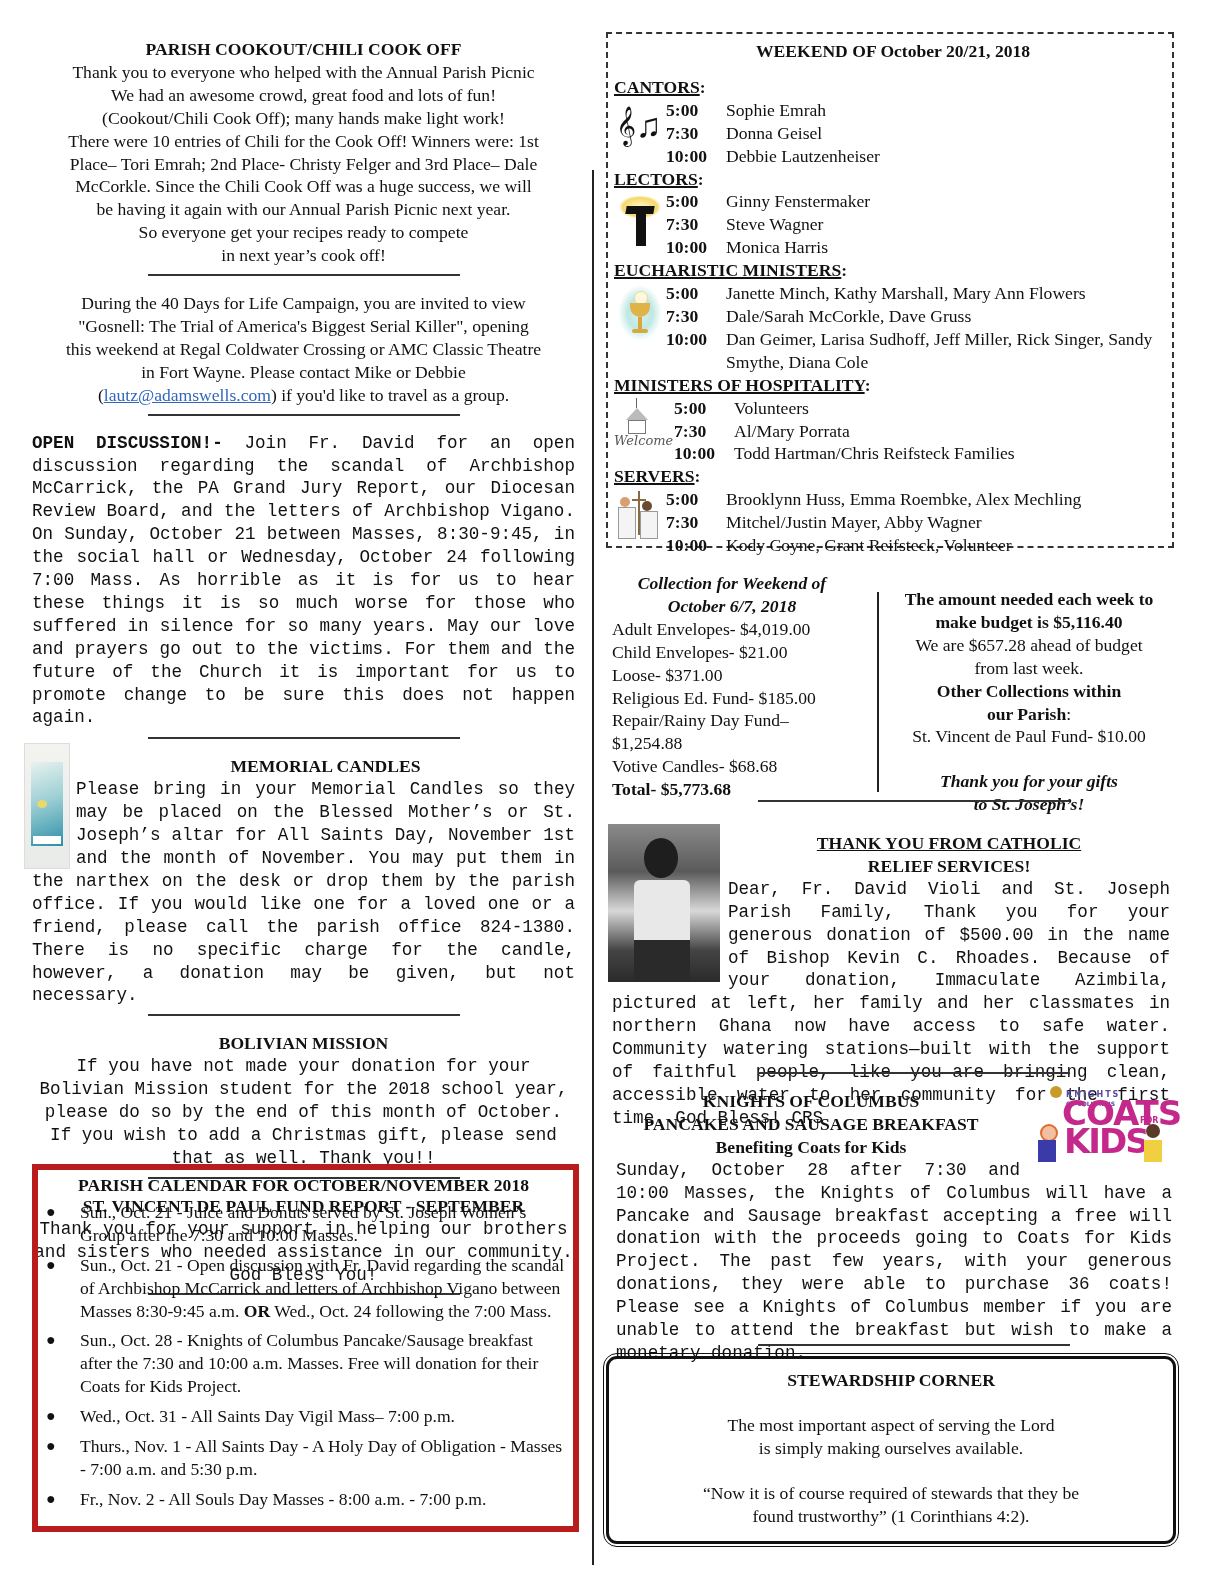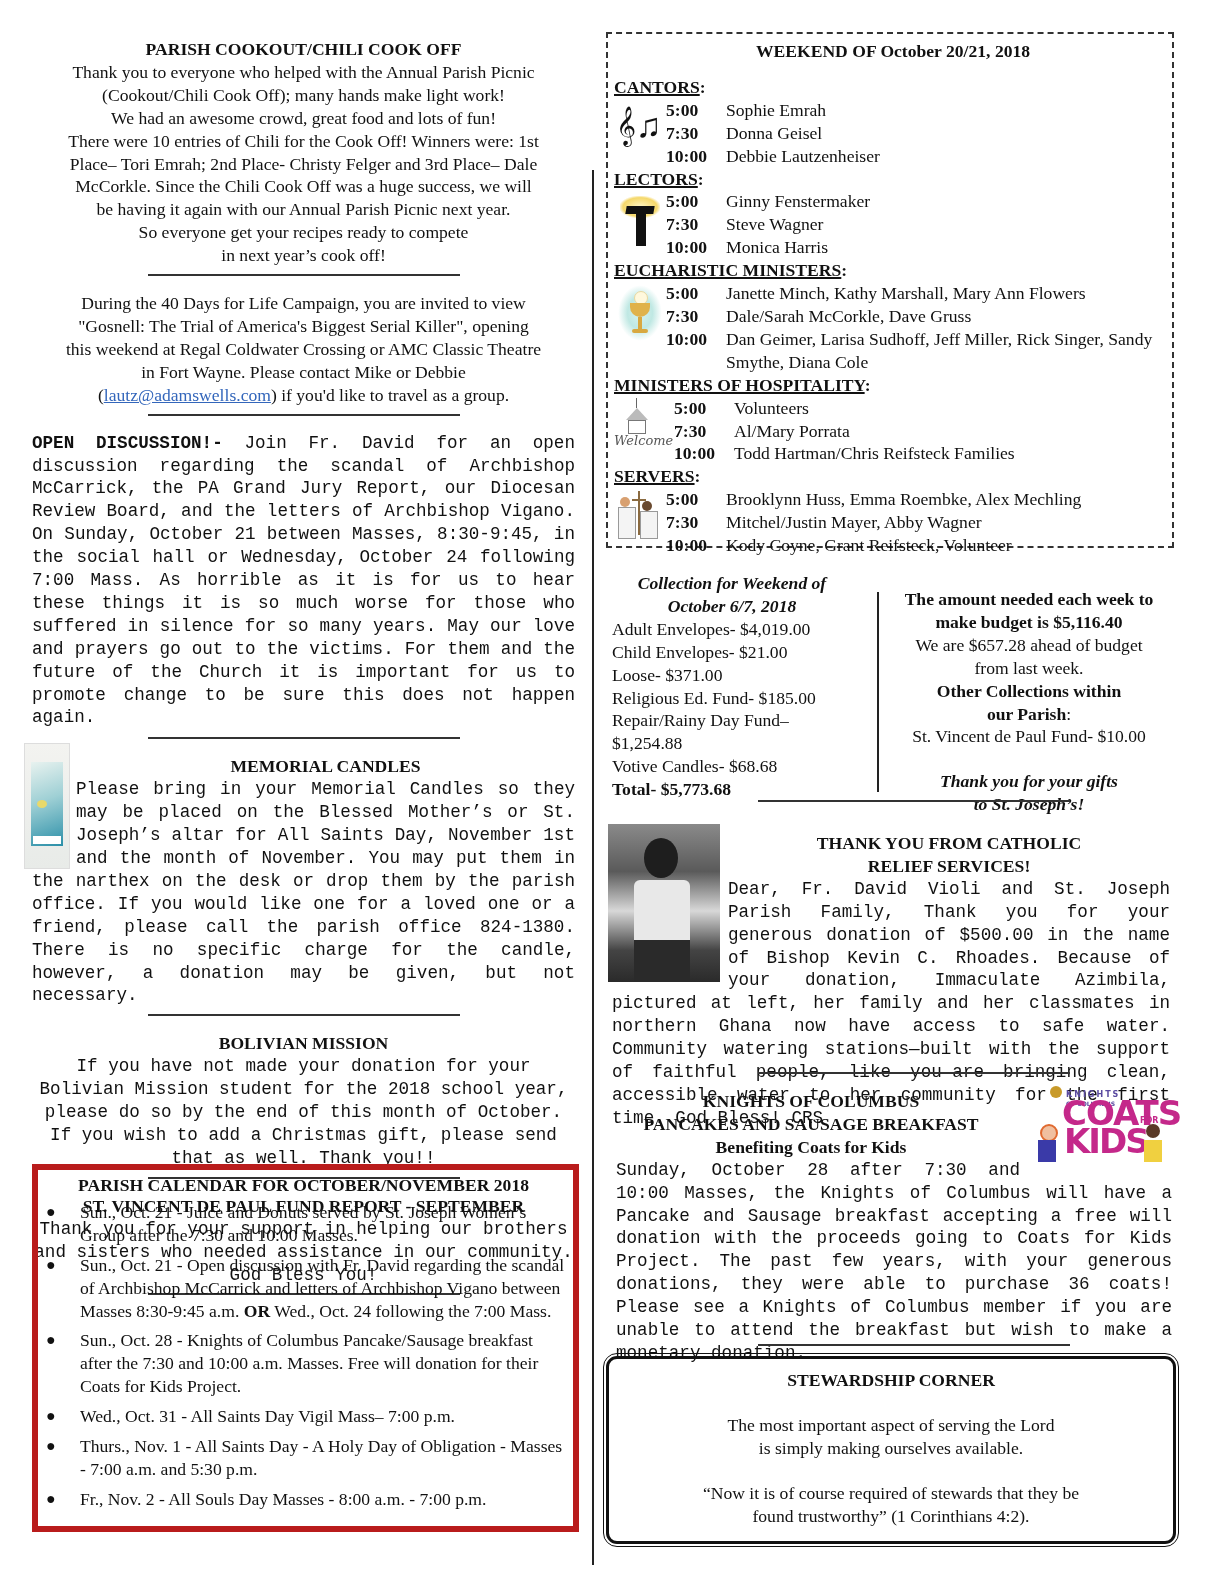--- a/index.html
+++ b/index.html
@@ -44,22 +44,22 @@
 </head>
 <body>
 
 <div class="vline"></div>
 
 <div class="col left">
 
   <section class="center">
     <div class="h">PARISH COOKOUT/CHILI COOK OFF</div>
     <div>Thank you to everyone who helped with the Annual Parish Picnic</div>
+    <div>We had an awesome crowd, great food and lots of fun!</div>
     <div>(Cookout/Chili Cook Off); many hands make light work!</div>
-    <div>We had an awesome crowd, great food and lots of fun!</div>
     <div>There were 10 entries of Chili for the Cook Off! Winners were: 1st</div>
     <div>Place– Tori Emrah; 2nd Place- Christy Felger and 3rd Place– Dale</div>
     <div>McCorkle.  Since the Chili Cook Off was a huge success, we will</div>
     <div>be having it again with our Annual Parish Picnic next year.</div>
     <div>So everyone get your recipes ready to compete</div>
     <div>in next year’s cook off!</div>
   </section>
   <div class="rule"></div>
 
   <section class="center">
@@ -259,21 +259,21 @@
   <div class="bi">to St. Joseph’s!</div>
 </div>
 <div class="rule" style="position:absolute;left:758px;top:800px;margin:0;"></div>
 
 <section style="position:absolute;left:612px;top:824px;width:558px;">
   <div style="float:left;width:112px;height:158px;margin:0 8px 2px -4px;background:linear-gradient(180deg,#8a8a8a 0%,#5a5a5a 30%,#d8d8d8 55%,#444 80%,#2a2a2a 100%);position:relative;">
     <div style="position:absolute;left:36px;top:14px;width:34px;height:40px;border-radius:50%;background:#1e1e1e;"></div>
     <div style="position:absolute;left:26px;top:56px;width:56px;height:60px;background:#e8e8e8;border-radius:6px 6px 0 0;"></div>
     <div style="position:absolute;left:26px;top:116px;width:56px;height:42px;background:#2a2a2a;"></div>
   </div>
-  <div class="h" style="margin-top:8px;">THANK YOU FROM CATHOLIC</div>
+  <div class="h" style="margin-top:8px;text-decoration:underline;">THANK YOU FROM CATHOLIC</div>
   <div class="h">RELIEF SERVICES!</div>
   <p class="p justify">Dear, Fr. David Violi and St. Joseph Parish Family, Thank you for your generous donation of $500.00 in the name of Bishop Kevin C. Rhoades. Because of your donation, Immaculate Azimbila, pictured at left, her family and her classmates in northern Ghana now have access to safe water. Community watering stations—built with the support of faithful people, like you—are bringing clean, accessible water to her community for the first time. God Bless! CRS</p>
 </section>
 <div class="rule" style="position:absolute;left:758px;top:1072px;margin:0;"></div>
 
 <section style="position:absolute;left:616px;top:1090px;width:556px;">
   <div style="float:right;width:132px;height:86px;margin:-6px 8px 0 12px;position:relative;font-family:'DejaVu Sans',sans-serif;">
     <div style="position:absolute;left:18px;top:2px;width:12px;height:12px;border-radius:50%;background:#c89a2a;"></div>
     <div style="position:absolute;left:34px;top:0;font-size:8px;color:#5a4aa0;font-weight:bold;letter-spacing:2px;">KNIGHTS</div>
     <div style="position:absolute;left:34px;top:9px;font-size:6px;color:#5a4aa0;font-weight:bold;">OF COLUMBUS</div>

